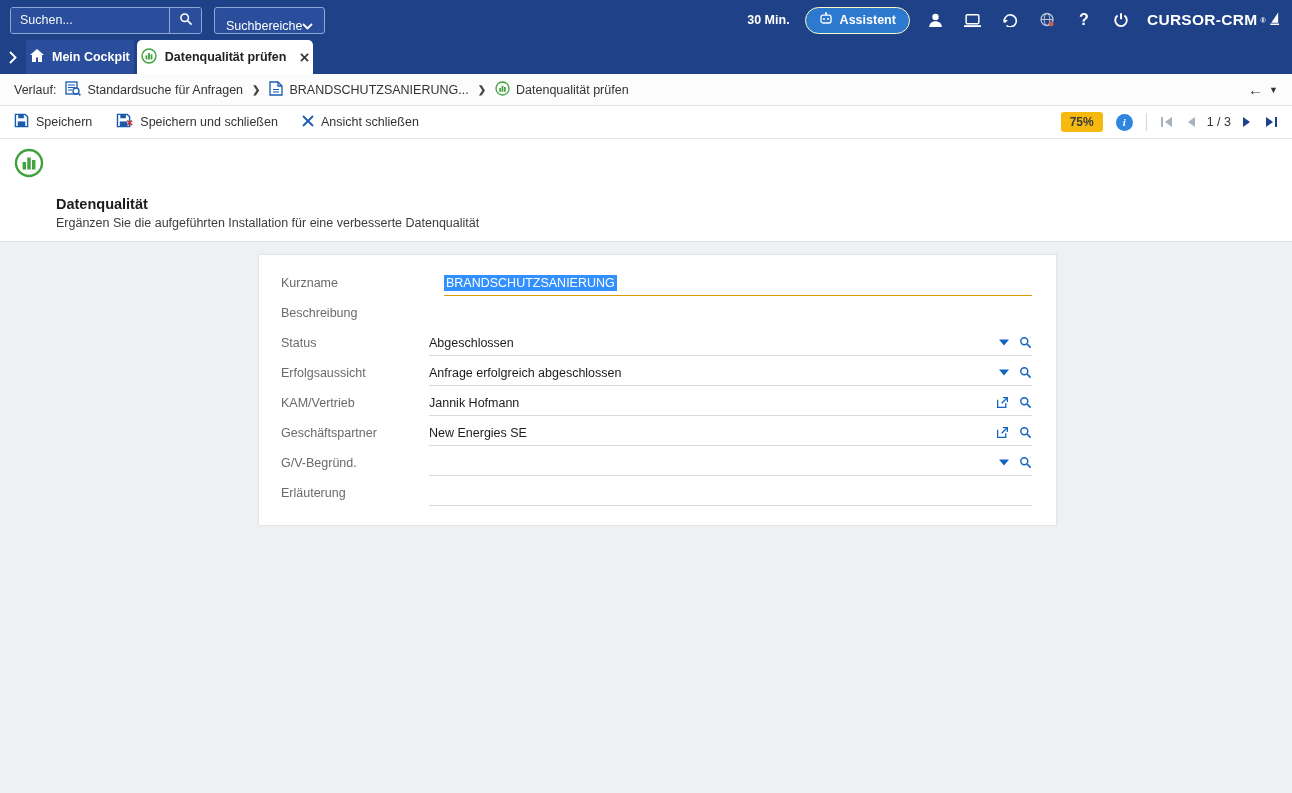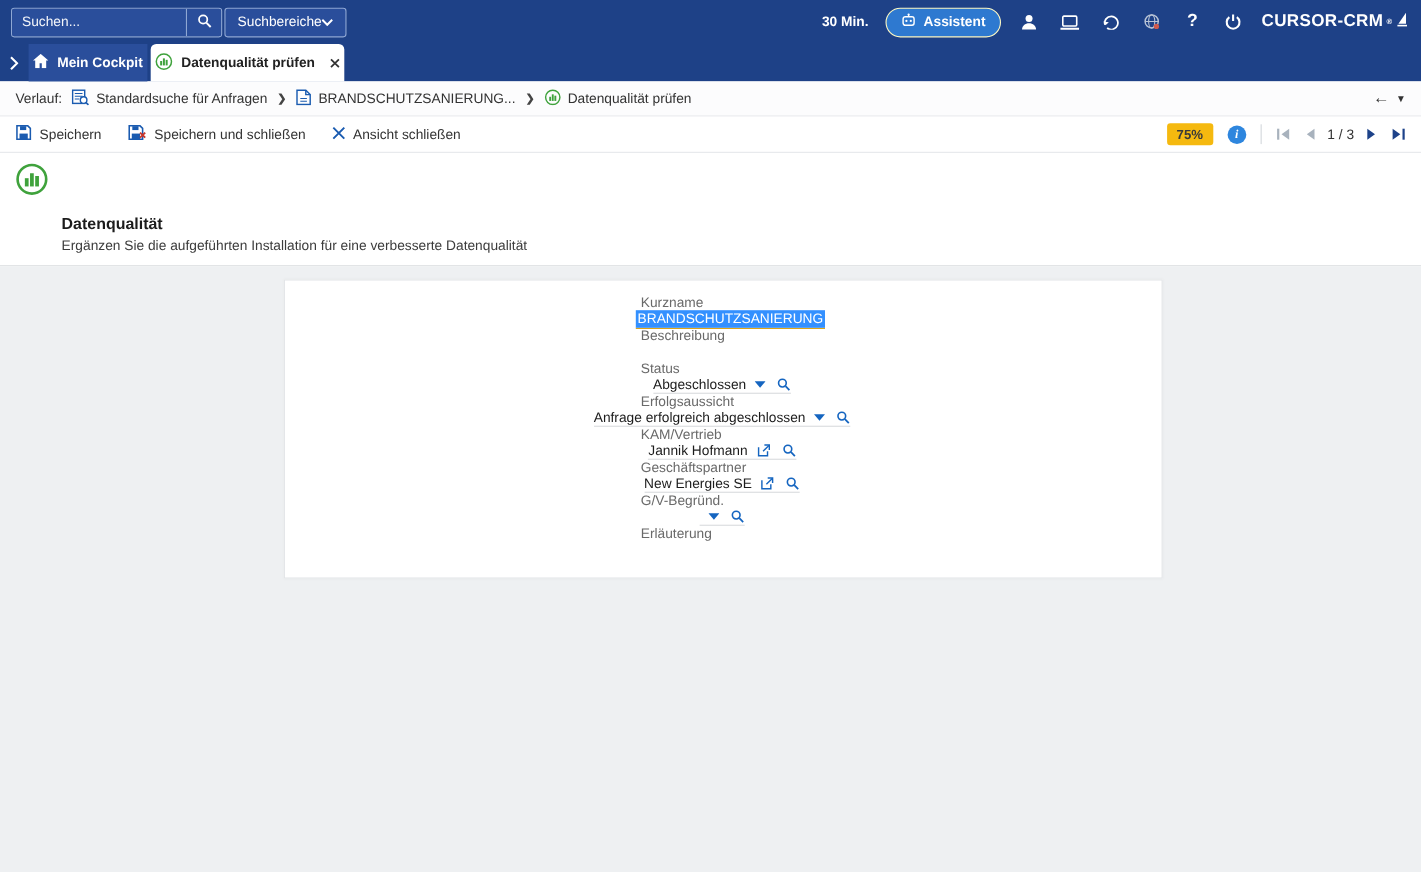--- a/index.html
+++ b/index.html
@@ -5,21 +5,21 @@
   * { box-sizing: border-box; margin: 0; padding: 0; }
   html, body { width: 1292px; height: 793px; overflow: hidden; }
   body { font-family: "Liberation Sans", sans-serif; font-size: 13px; background: #fff; color: #222; }
 
   
   .topbar { height: 40px; background: #1e4187; display: flex; align-items: center; padding: 0 12px 0 10px; color: #fff; }
   .search-box { display: flex; align-items: stretch; height: 27px; border: 1px solid #8fa7d4; border-radius: 3px; overflow: hidden; }
   .search-input { width: 158px; border: none; outline: none; background: #2a4e9b; color: #fff; padding: 0 9px; font-size: 12.5px; font-family: "Liberation Sans", sans-serif; }
   .search-input::placeholder { color: #ffffff; opacity: 0.95; }
   .search-btn { width: 32px; background: #2a4e9b; border-left: 1px solid #8fa7d4; display: flex; align-items: center; justify-content: center; cursor: pointer; }
-  .searchareas-btn { margin-left: 2px; height: 27px; background: #2a4e9b; border: 1px solid #8fa7d4; border-radius: 3px; color: #fff; display: flex; align-items: center; gap: 0; padding: 0 11px; font-size: 12.5px; cursor: pointer; }
+  .searchareas-btn { margin-left: 12px; height: 27px; background: #2a4e9b; border: 1px solid #8fa7d4; border-radius: 3px; color: #fff; display: flex; align-items: flex-end; gap: 0; padding: 0 11px; font-size: 12.5px; cursor: pointer; }
   .topbar-right { margin-left: auto; display: flex; align-items: center; gap: 15px; }
   .timer { font-size: 12.5px; font-weight: bold; }
   .assistent-btn { background: #2e79d0; border: 1px solid #fef9c3; border-radius: 14px; height: 27px; display: flex; align-items: center; gap: 7px; padding: 0 13px; font-weight: bold; font-size: 12.5px; color: #fff; cursor: pointer; }
   .top-icon { display: flex; align-items: center; justify-content: center; width: 22px; height: 22px; cursor: pointer; }
   .help-icon { font-size: 16px; font-weight: bold; color: #fff; }
   .brand { display: flex; align-items: center; gap: 3px; font-weight: bold; font-size: 15.5px; letter-spacing: 0.3px; }
   .brand sup { font-size: 7px; }
 
   
   .tabbar { height: 34px; background: #1e4187; display: flex; align-items: stretch; }
@@ -50,21 +50,21 @@
 
   
   .view-header { background: #fff; padding: 9px 14px 11px 14px; border-bottom: 1px solid #dfe1e4; display: flex; gap: 12px; align-items: flex-start; }
   .view-titles { padding-top: 0; }
   .view-title { font-weight: bold; font-size: 14.5px; color: #1c1c1c; margin-top: 48px; }
   .view-subtitle { font-size: 12.5px; color: #3c3c3c; margin-top: 4px; }
 
   
   .main { background: #eef0f2; height: 602px; padding-top: 12px; }
   .panel { width: 799px; margin-left: 258px; background: #fff; border: 1px solid #e2e4e7; box-shadow: 0 0 3px rgba(0,0,0,0.04); padding: 13px 0 17px; }
-  .frow { display: flex; align-items: center; height: 30px; padding: 0 24px 0 22px; flex-direction: column; }
+  .frow { display: flex; align-items: center; height: 30px; padding: 0 24px 0 22px; }
   .flabel { width: 148px; flex-shrink: 0; color: #6a6a6a; font-size: 12.5px; }
   .ffield { flex: 1; display: flex; align-items: center; height: 25px; border-bottom: 1px solid #d9dbde; font-size: 12.5px; color: #1c1c1c; cursor: text; }
   .ffield.focused { border-bottom: 1px solid #d89c00; margin-left: 15px; }
   .fvalue { white-space: nowrap; }
   .selected-text { background: #3390ff; color: #fff; padding: 1px 2px; font-size: 12.5px; }
   .ficons { margin-left: auto; display: flex; align-items: center; gap: 10px; padding-left: 8px; }
   .ficon { display: flex; align-items: center; cursor: pointer; }
 </style>
 </head>
 <body>

